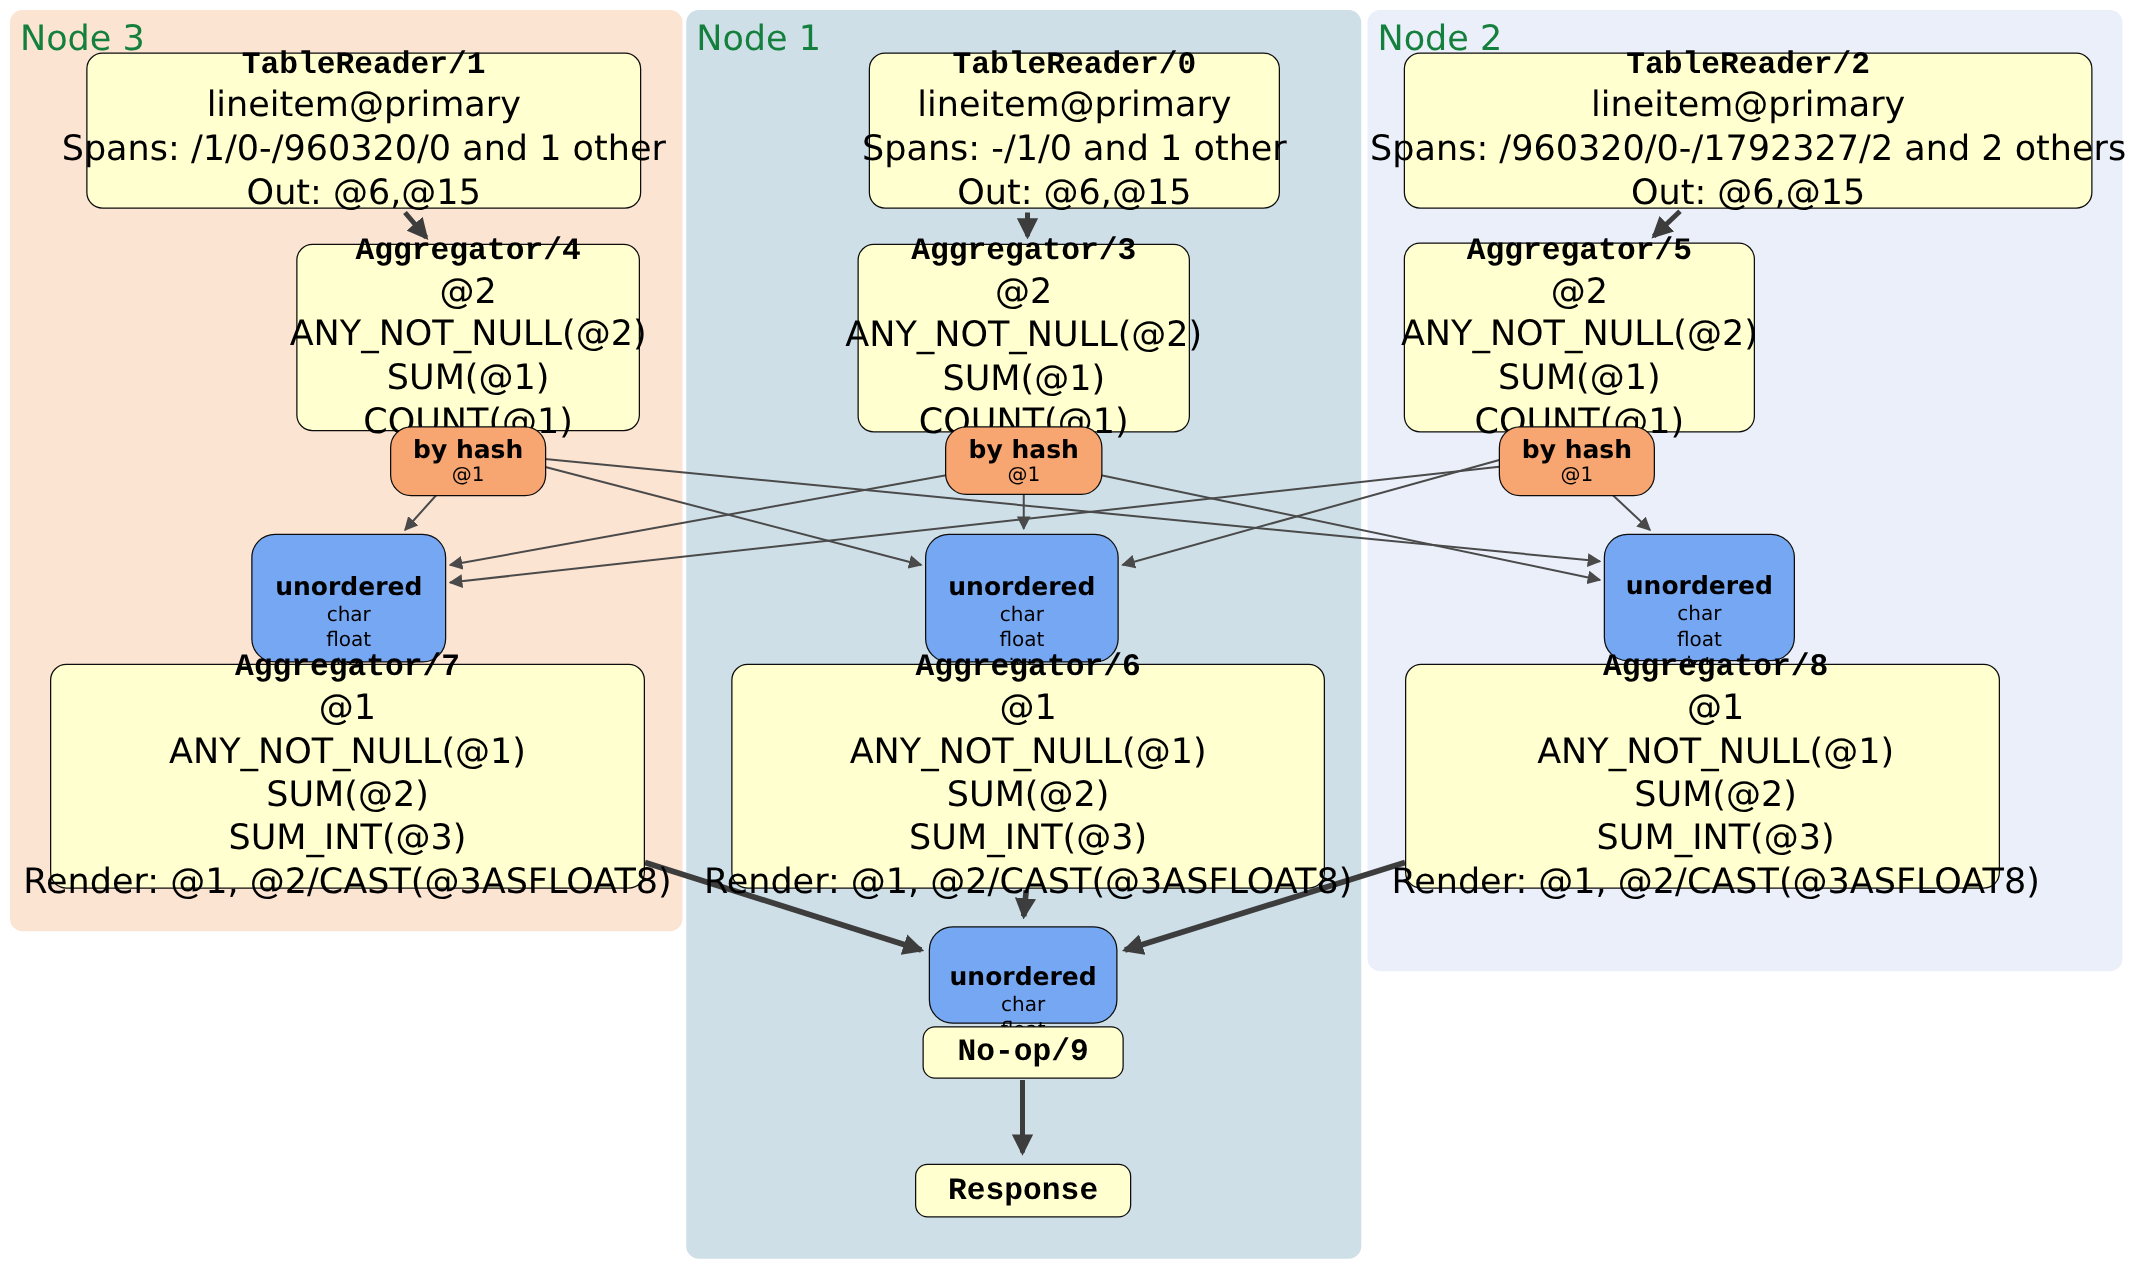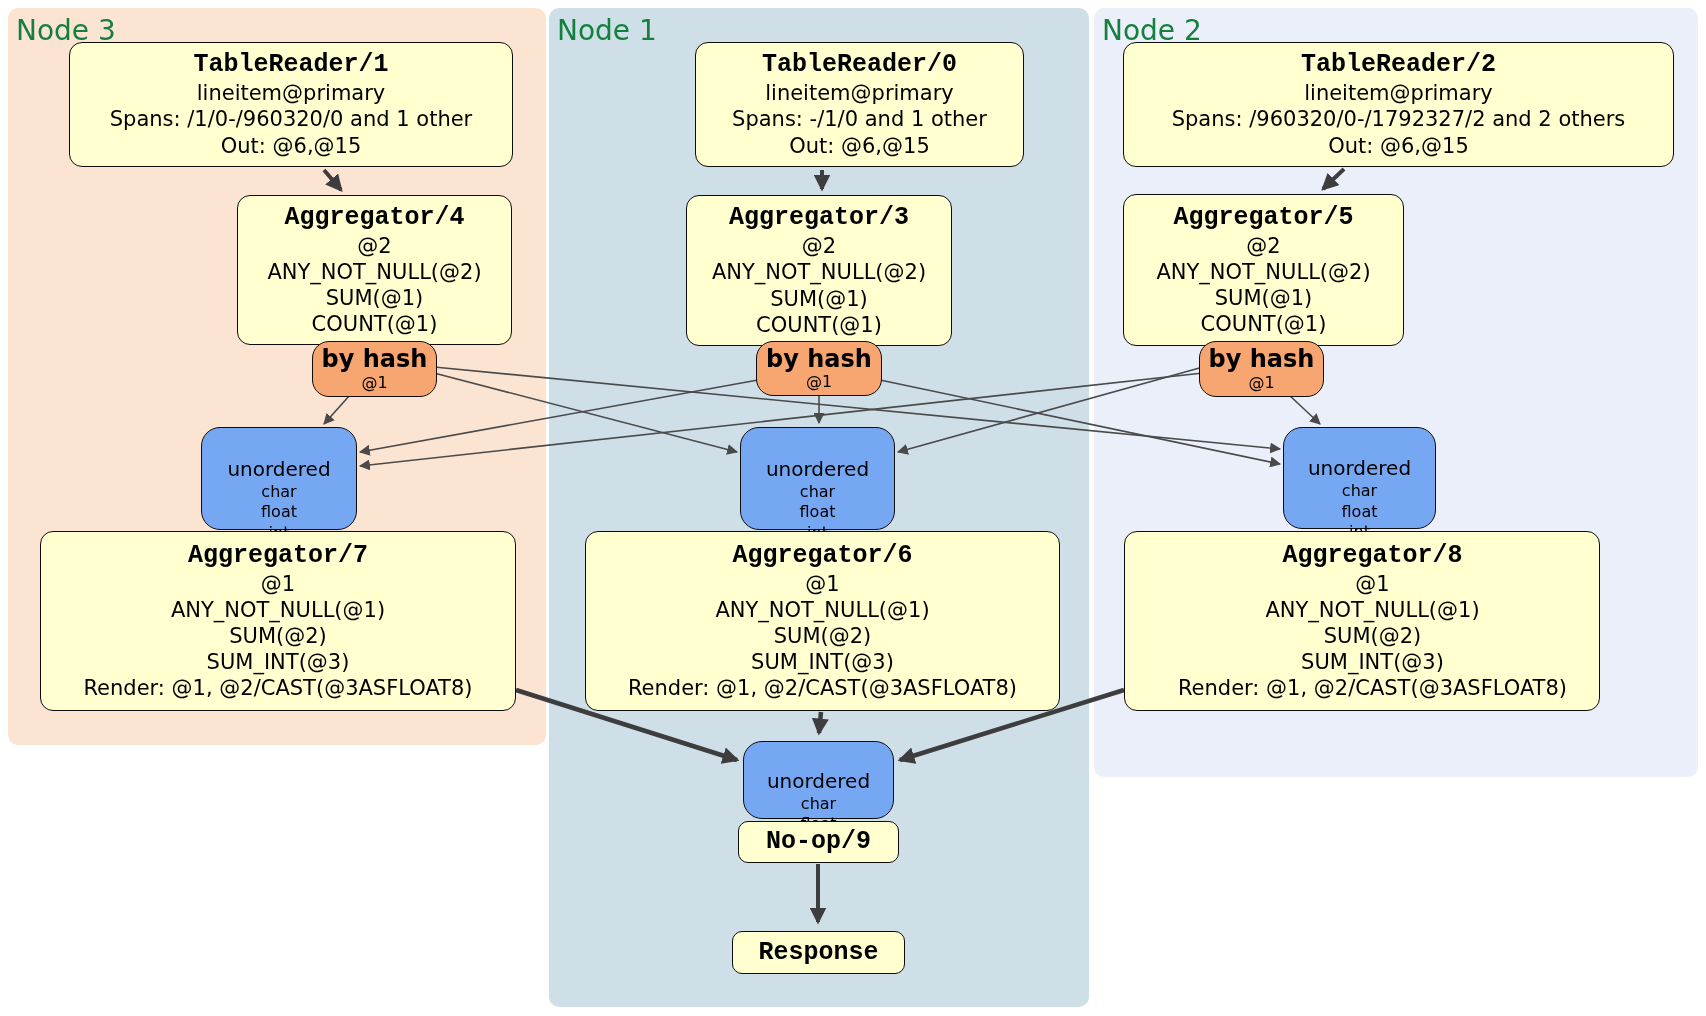--- a/index.html
+++ b/index.html
@@ -5,26 +5,26 @@
   html,body{margin:0;padding:0;background:#ffffff;}
   .canvas{position:relative;width:1706px;height:1016px;background:#ffffff;overflow:hidden;
           font-family:"DejaVu Sans",sans-serif;color:#000;}
   .group{position:absolute;border-radius:10px;}
   .group-label{position:absolute;top:6px;left:8px;font-size:28px;color:#15803d;}
   .edges{position:absolute;left:0;top:0;z-index:1;}
   .box{position:absolute;box-sizing:border-box;border:1.6px solid #0d0d0d;background:#ffffcf;
        border-radius:13px;display:flex;flex-direction:column;justify-content:center;align-items:center;
        text-align:center;z-index:2;padding:2px 4px;}
   .proc-title{font-weight:bold;font-size:25px;line-height:1.2;white-space:nowrap;font-family:Liberation Mono, monospace;}
-  .proc-line{font-size:21px;line-height:1.24;white-space:nowrap;}
+  .proc-line{font-size:28px;line-height:1.24;white-space:nowrap;}
   .router{border-radius:17px;z-index:3;}
-  .router-title{font-weight:bold;font-size:24px;line-height:1.15;white-space:nowrap;}
+  .router-title{font-weight:bold;font-size:20px;line-height:1.15;white-space:nowrap;}
   .router-detail{font-size:16px;line-height:1.15;white-space:nowrap;}
   .sync{border-radius:19px;}
-  .sync-title{font-weight:normal;font-size:20px;line-height:1.25;white-space:nowrap;margin-top:43px;}
+  .sync-title{font-weight:bold;font-size:20px;line-height:1.25;white-space:nowrap;margin-top:43px;}
   .sync-item{font-size:16px;line-height:1.28;white-space:nowrap;}
   .lines{display:flex;flex-direction:column;align-items:center;}
 </style>
 </head>
 <body>
 
 <div class="canvas">
 
   <div class="group" style="left: 8px; top: 8px; width: 538px; height: 737px; background-color: rgb(252, 228, 211);">
     <span class="group-label">Node 3</span>

